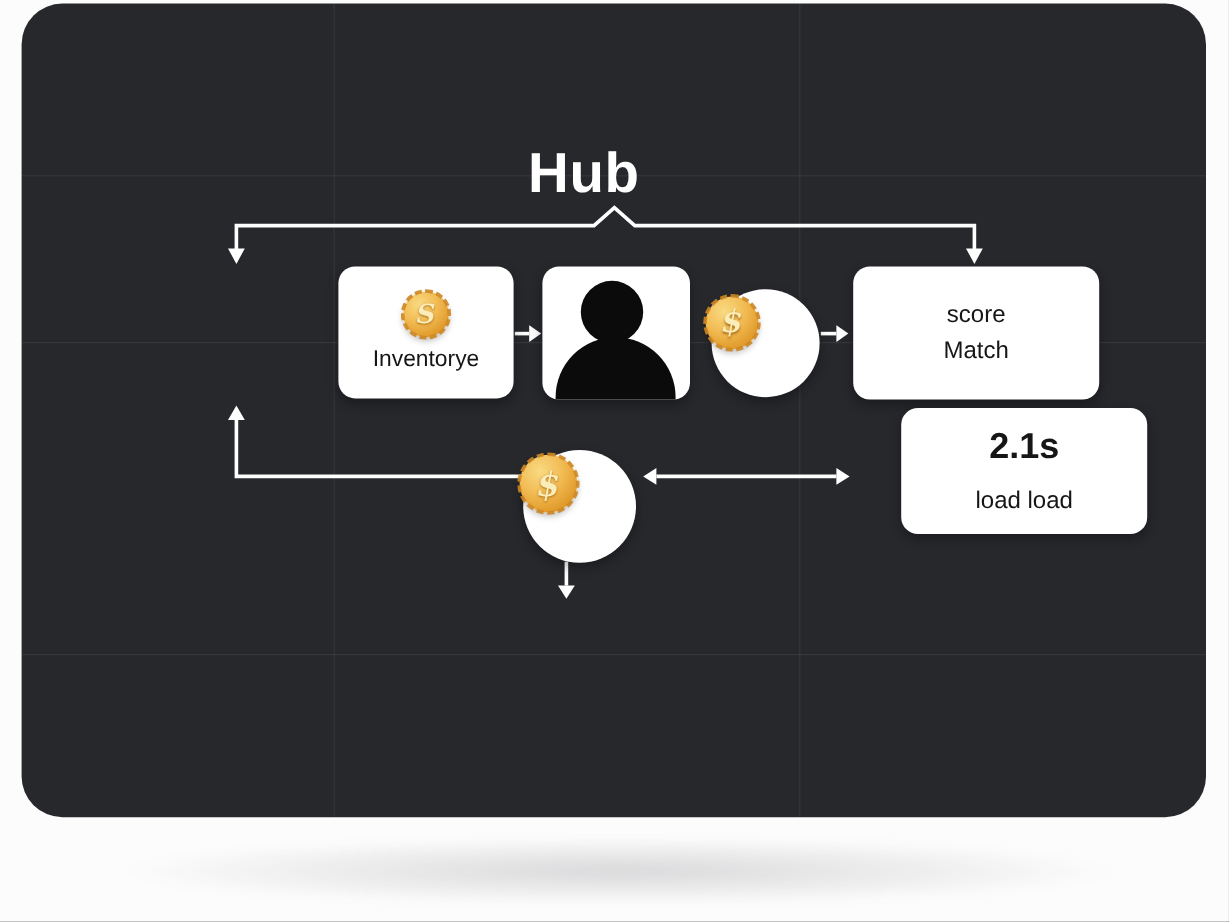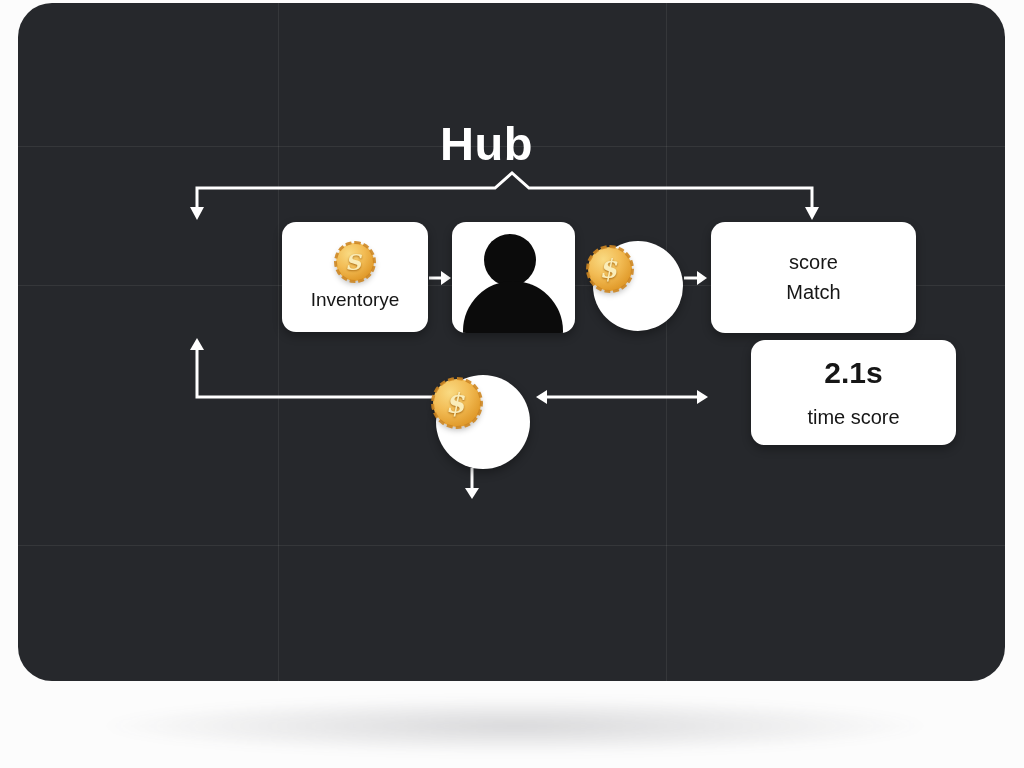--- a/index.html
+++ b/index.html
@@ -150,21 +150,21 @@
     <span class="person-body"></span>
   </div>
 
   <div class="node" id="play-match">
     <div>score</div>
     <div>Match</div>
   </div>
 
   <div class="node" id="load-score">
     <div class="metric-value">2.1s</div>
-    <div class="metric-label">time score</div>
+    <div class="metric-label">load load</div>
   </div>
 
 
   <div class="circle" id="circle-1"></div>
   <div class="coin" id="coin-1">
     <span class="coin-symbol">$</span>
   </div>
 
   <div class="circle" id="circle-2"></div>
   <div class="coin" id="coin-2">

